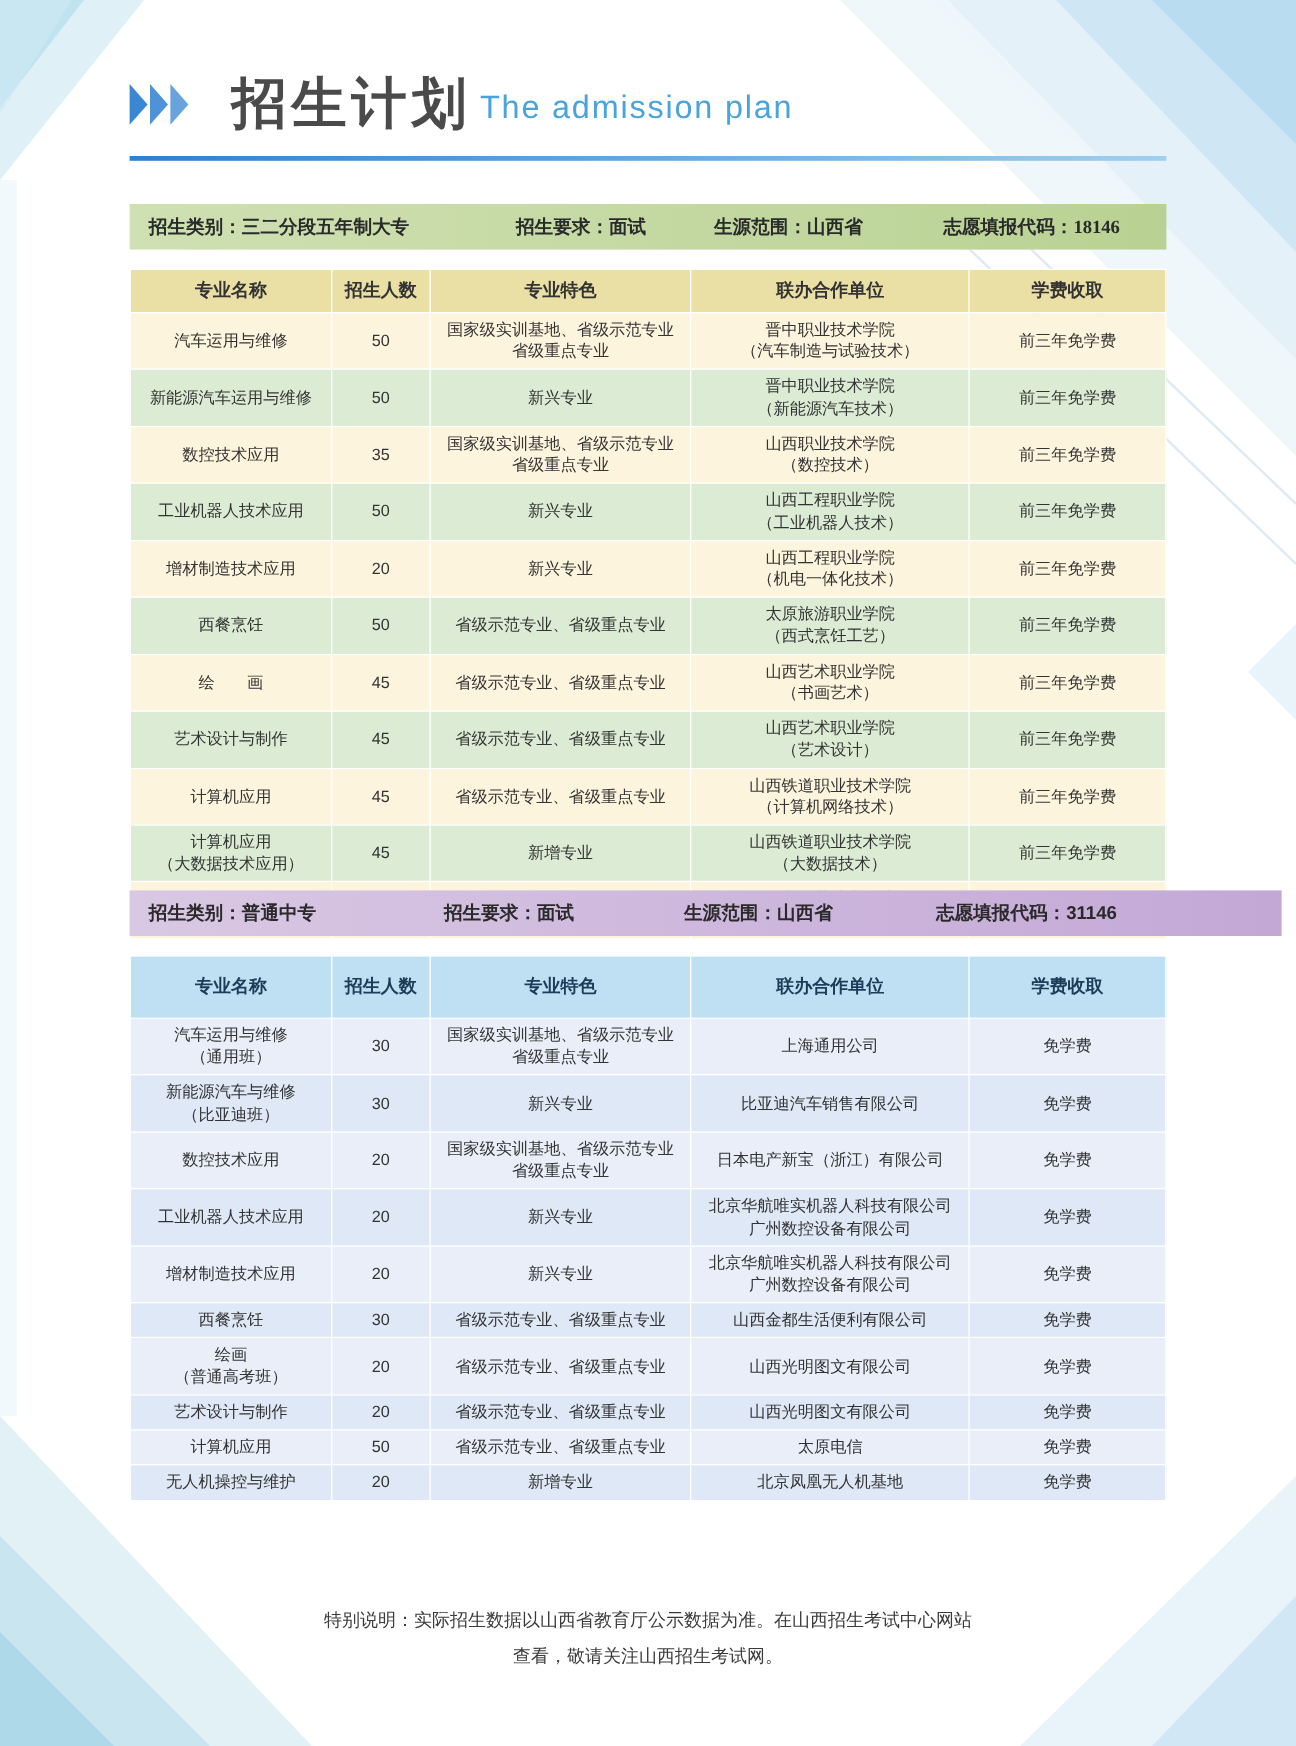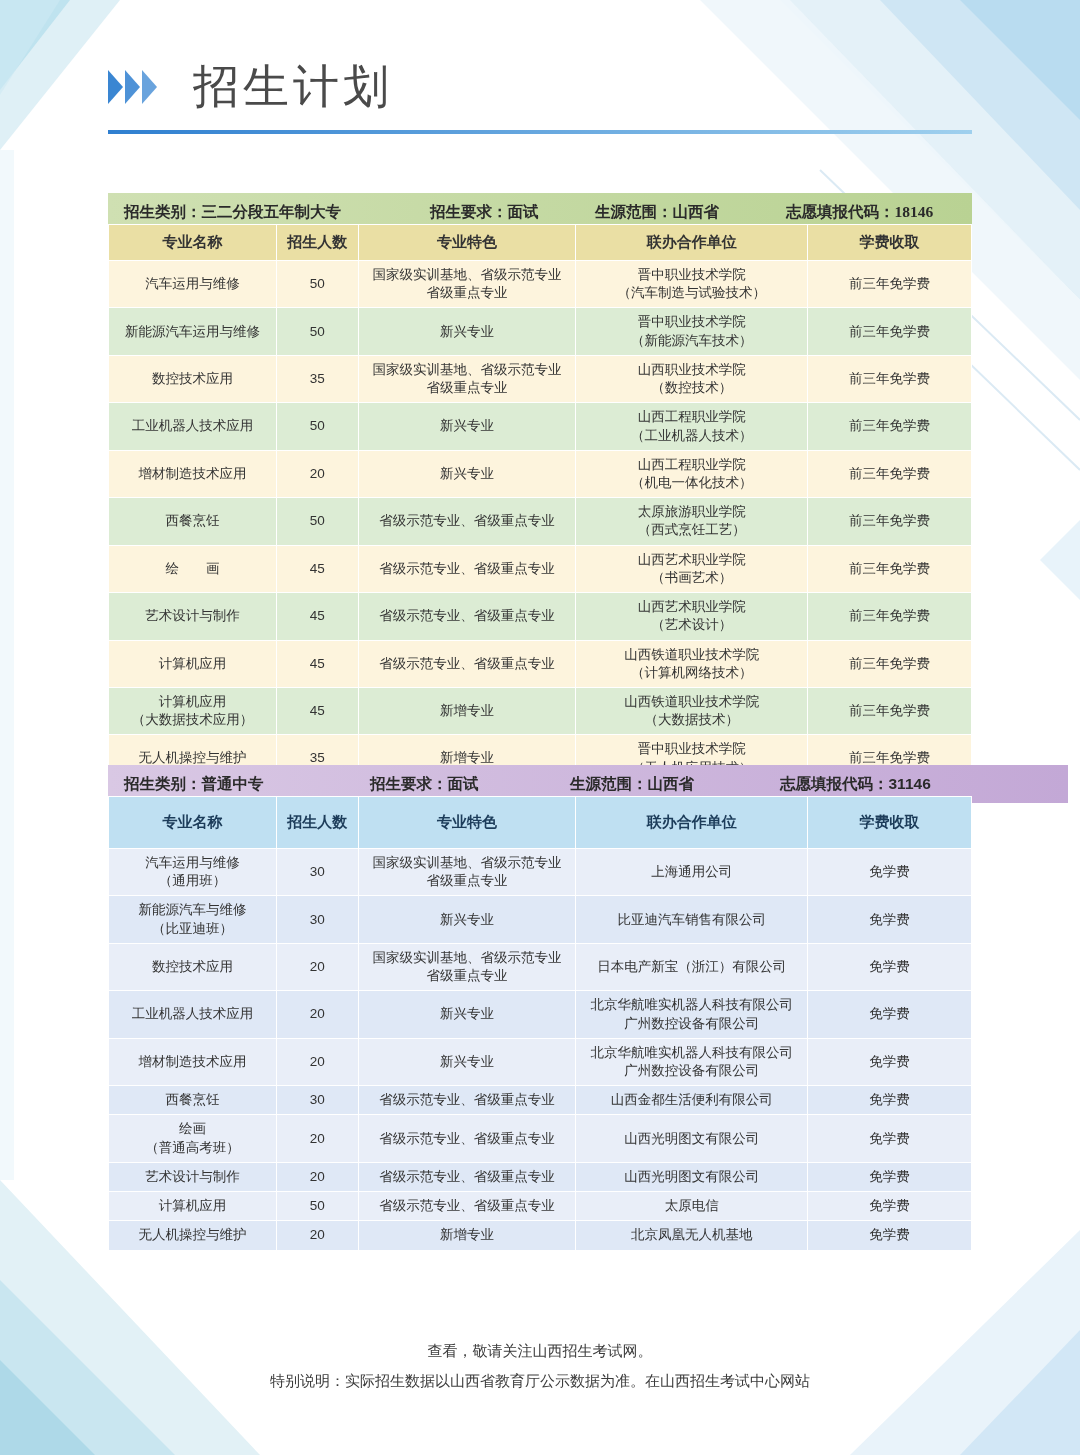--- a/index.html
+++ b/index.html
@@ -21,35 +21,35 @@
   .chev span {
     display:block; width:0; height:0;
     border-top:17px solid transparent; border-bottom:17px solid transparent;
     border-left:15px solid #2f7fd0;
   }
   .chev span:nth-child(1){ opacity:.95; }
   .chev span:nth-child(2){ opacity:.85; }
   .chev span:nth-child(3){ opacity:.72; }
   .title-cn {
     position:absolute; left:85px; top:-4px;
-    font-size:46px; font-weight:normal; color:#4a4a4a; letter-spacing:4px;
+    font-size:46px; font-weight:bold; color:#4a4a4a; letter-spacing:4px;
   }
   .title-en {
     position:absolute; left:292px; top:14px;
     font-size:27px; color:#49a4dc; letter-spacing:1.5px;
   }
   .rule {
     position:absolute; left:108px; top:130px; width:864px; height:4px;
     background:linear-gradient(to right,#2f7fd0,#9fd0ee);
   }
 
   
   .banner {
     position:absolute; height:38px; color:#2a2a2a; font-size:15.5px; font-weight:bold;
-    display:flex; align-items:center;margin-top:23px;
+    display:flex; align-items:center;
   }
   .banner1 {
     left:108px; top:170px; width:864px;
     background:linear-gradient(to right,#cfe0b2,#b9d293);
   }
   .banner2 {
     left:108px; top:742px; width:960px;
     background:linear-gradient(to right,#d9c8e4,#c3a8d6);
   }
   .banner .cell { position:absolute; white-space:nowrap; }
@@ -131,20 +131,21 @@
 
 <div class="page">
 
   <div class="header">
     <div class="chev">
       <span></span>
         <span></span>
         <span></span>
     </div>
     <div class="title-cn">招生计划</div>
+    <div class="title-en">The admission plan</div>
   </div>
   <div class="rule"></div>
 
   <div class="banner banner1">
     <span class="cell" style="left:16px;">招生类别：三二分段五年制大专</span>
     <span class="cell" style="left:322px;">招生要求：面试</span>
     <span class="cell" style="left:487px;">生源范围：山西省</span>
     <span class="cell" style="left:678px;font-family:Liberation Serif, serif;">志愿填报代码：18146</span>
   </div>
 
@@ -338,17 +339,17 @@
           <td class="alt">无人机操控与维护</td>
           <td class="alt">20</td>
           <td class="alt">新增专业</td>
           <td class="alt">北京凤凰无人机基地</td>
           <td class="alt">免学费</td>
         </tr>
       </tbody>
   </table>
 
   <div class="note">
+    <div>特别说明：实际招生数据以山西省教育厅公示数据为准。在山西招生考试中心网站</div>
     <div>查看，敬请关注山西招生考试网。</div>
-    <div>特别说明：实际招生数据以山西省教育厅公示数据为准。在山西招生考试中心网站</div>
   </div>
 
 </div>
 
 </body></html>

